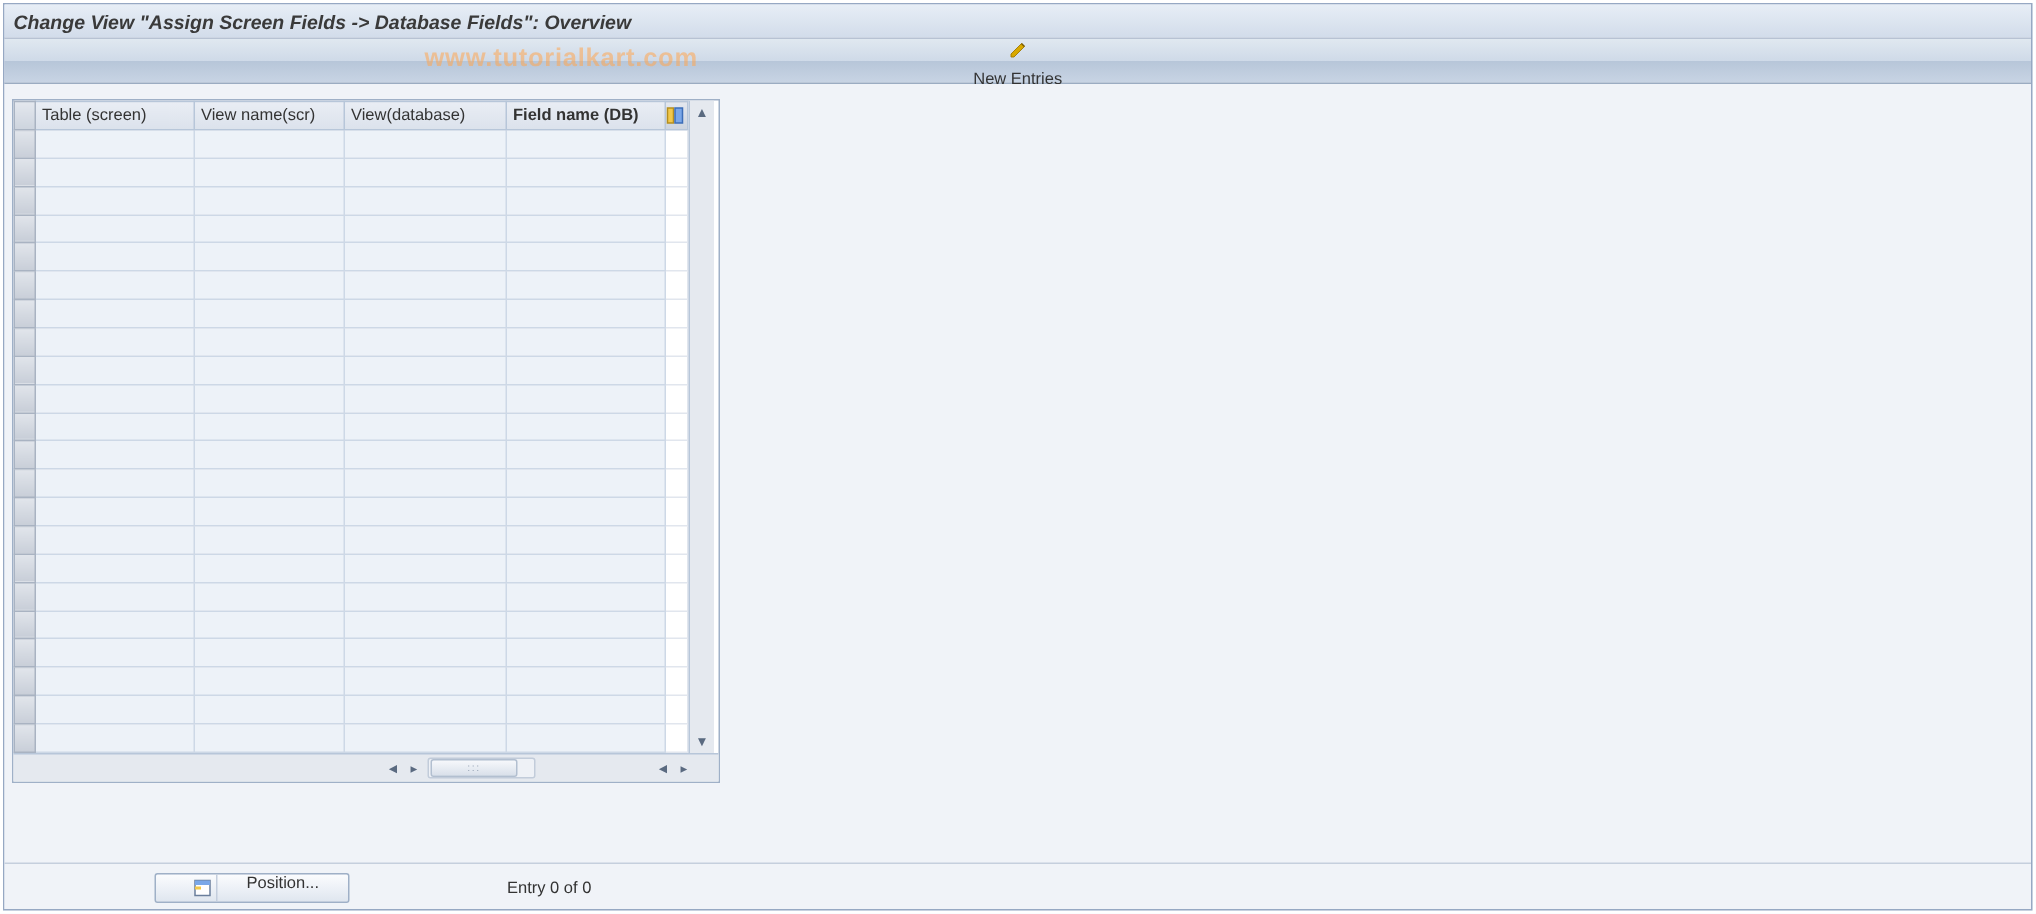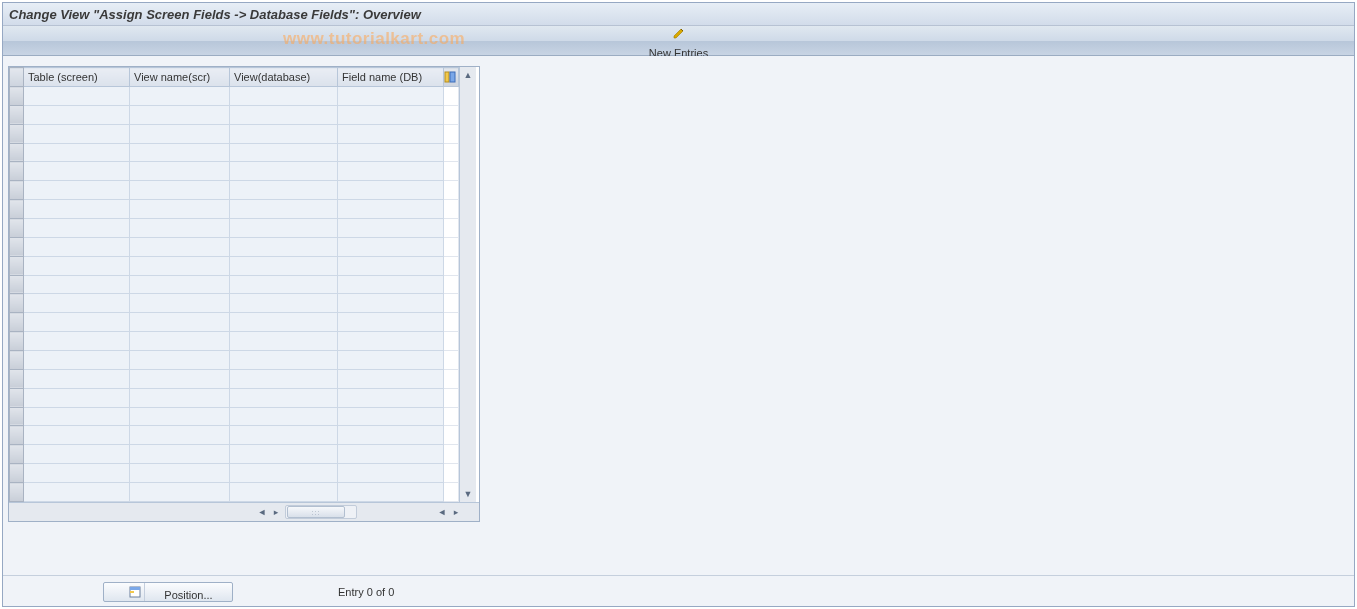--- a/index.html
+++ b/index.html
@@ -190,21 +190,21 @@
   .position-btn {
     position: absolute;
     left: 100px;
     bottom: 4px;
     width: 130px;
     height: 20px;
     border: 1px solid #9fb0c7;
     background: linear-gradient(to bottom,#fbfcfe,#dfe6ef);
     border-radius: 2px;
     display:flex;
-    align-items:flex-end;
+    align-items:flex-start;
     font-size:11px;
     color:#333;
     box-sizing:border-box;
     cursor:default;
     padding-left:22px;
   }
   .position-btn .picon {
     width:18px;height:100%;display:flex;align-items:center;justify-content:center;
     border-right:1px solid #c4cedd;
   }
@@ -280,21 +280,21 @@
   <div class="content">
     <div class="grid-wrap">
       <div class="grid-body">
         <table class="data" id="data-table">
             <thead>
               <tr>
                 <th class="rowsel"></th>
                 <th style="width: 106px;">Table (screen)</th>
                 <th style="width: 100px;">View name(scr)</th>
                 <th style="width: 108px;">View(database)</th>
-                <th style="width: 106px;">Field name (DB)</th>
+                <th style="width: 106px; font-weight: bold;">Field name (DB)</th>
                 <th class="config">
                   <svg width="12" height="12" viewBox="0 0 12 12">
                     <rect x="1" y="1" width="4" height="10" fill="#f2c84b" stroke="#b58e1e"></rect>
                     <rect x="6" y="1" width="5" height="10" fill="#7aa7e8" stroke="#3c6db8"></rect>
                   </svg>
                 </th>
               </tr>
             </thead>
             <tbody>
               <tr>

